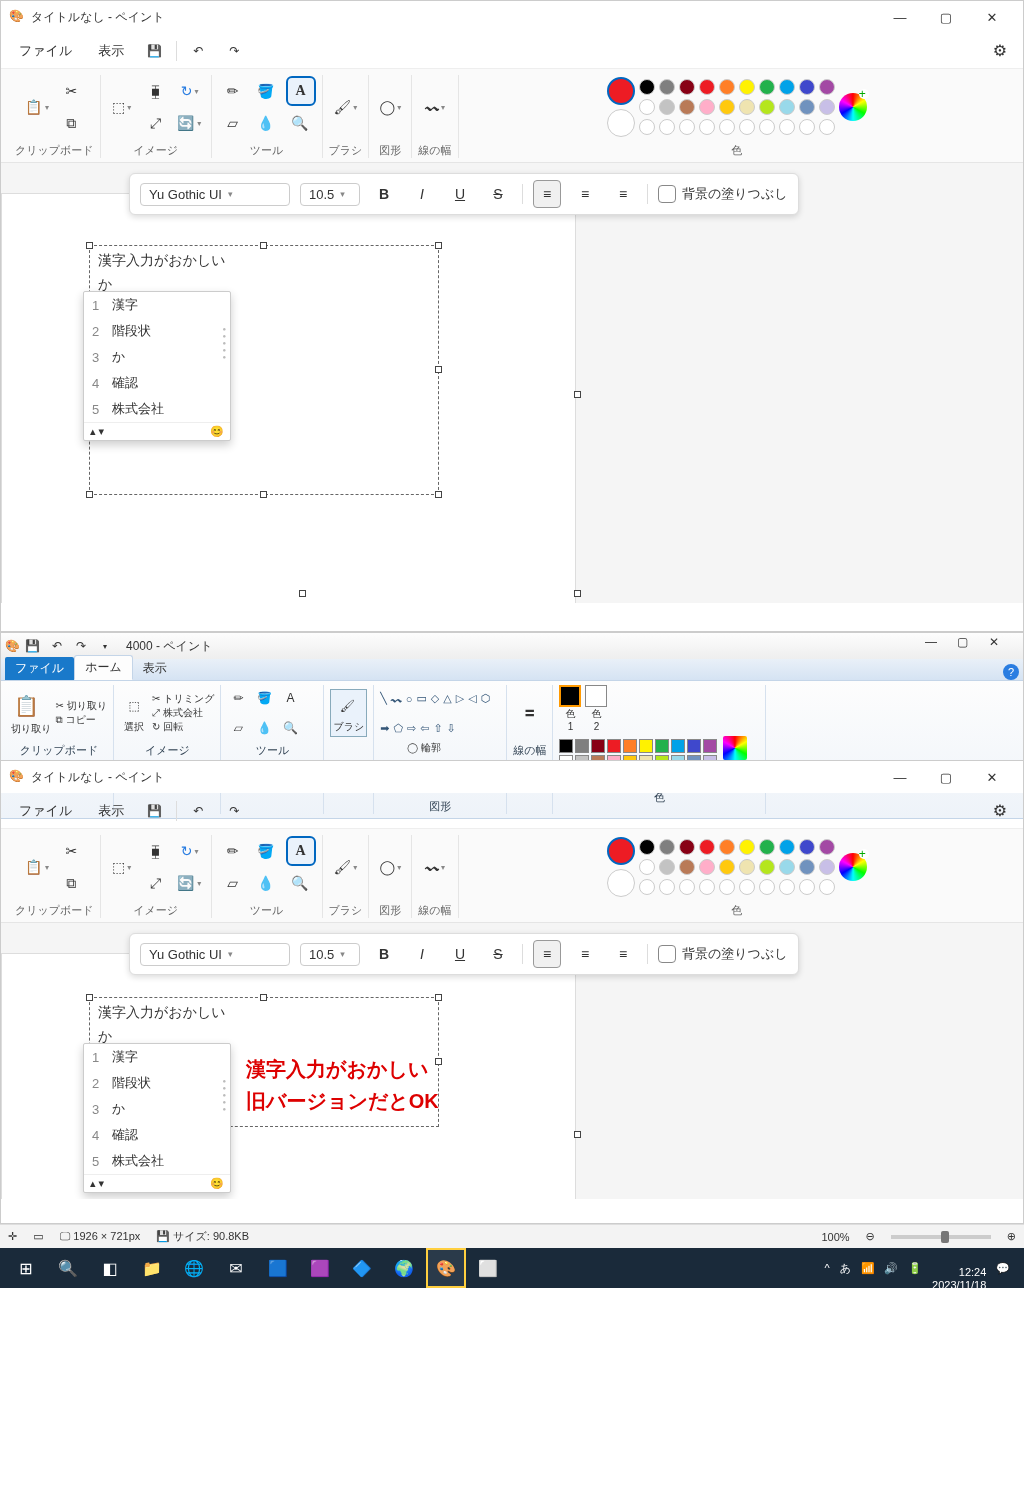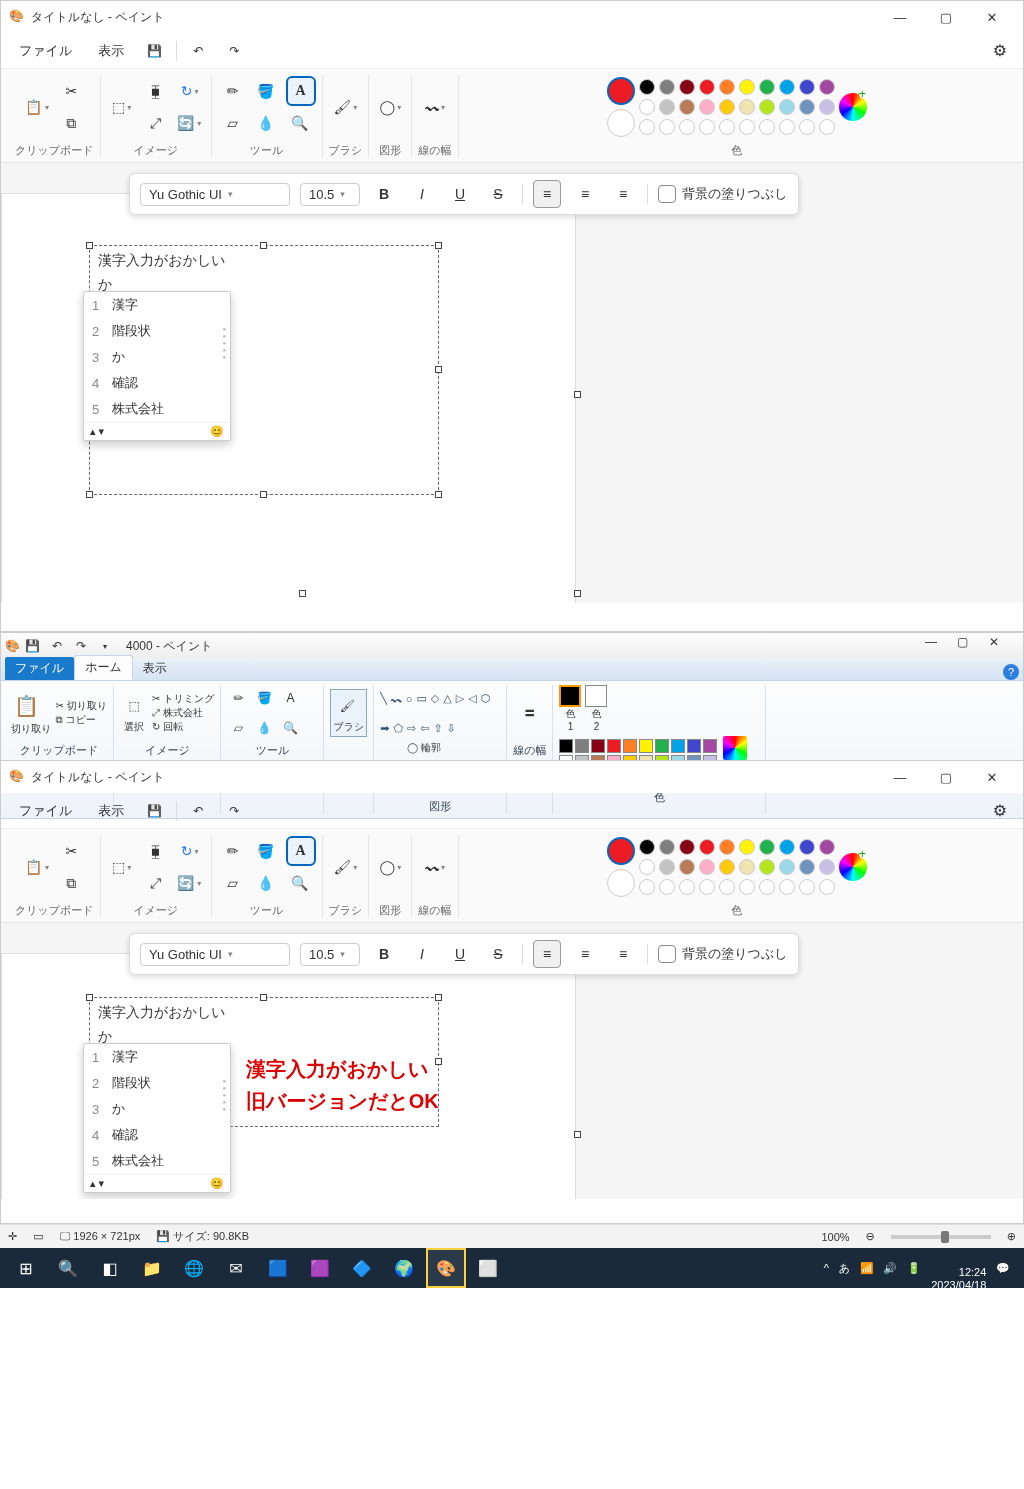--- a/index.html
+++ b/index.html
@@ -694,17 +694,17 @@
   <div class="tbicon active">🎨</div>
   <div class="tbicon">⬜</div>
   <div class="tray">
     <span>^</span>
     <span>あ</span>
     <span>📶</span>
     <span>🔊</span>
     <span>🔋</span>
     <div class="clock">
       <div>12:24</div>
-      <div>2023/04/18</div>
+      <div>2023/11/18</div>
     </div>
     <span>💬</span>
   </div>
 </div>
 
 </body></html>

